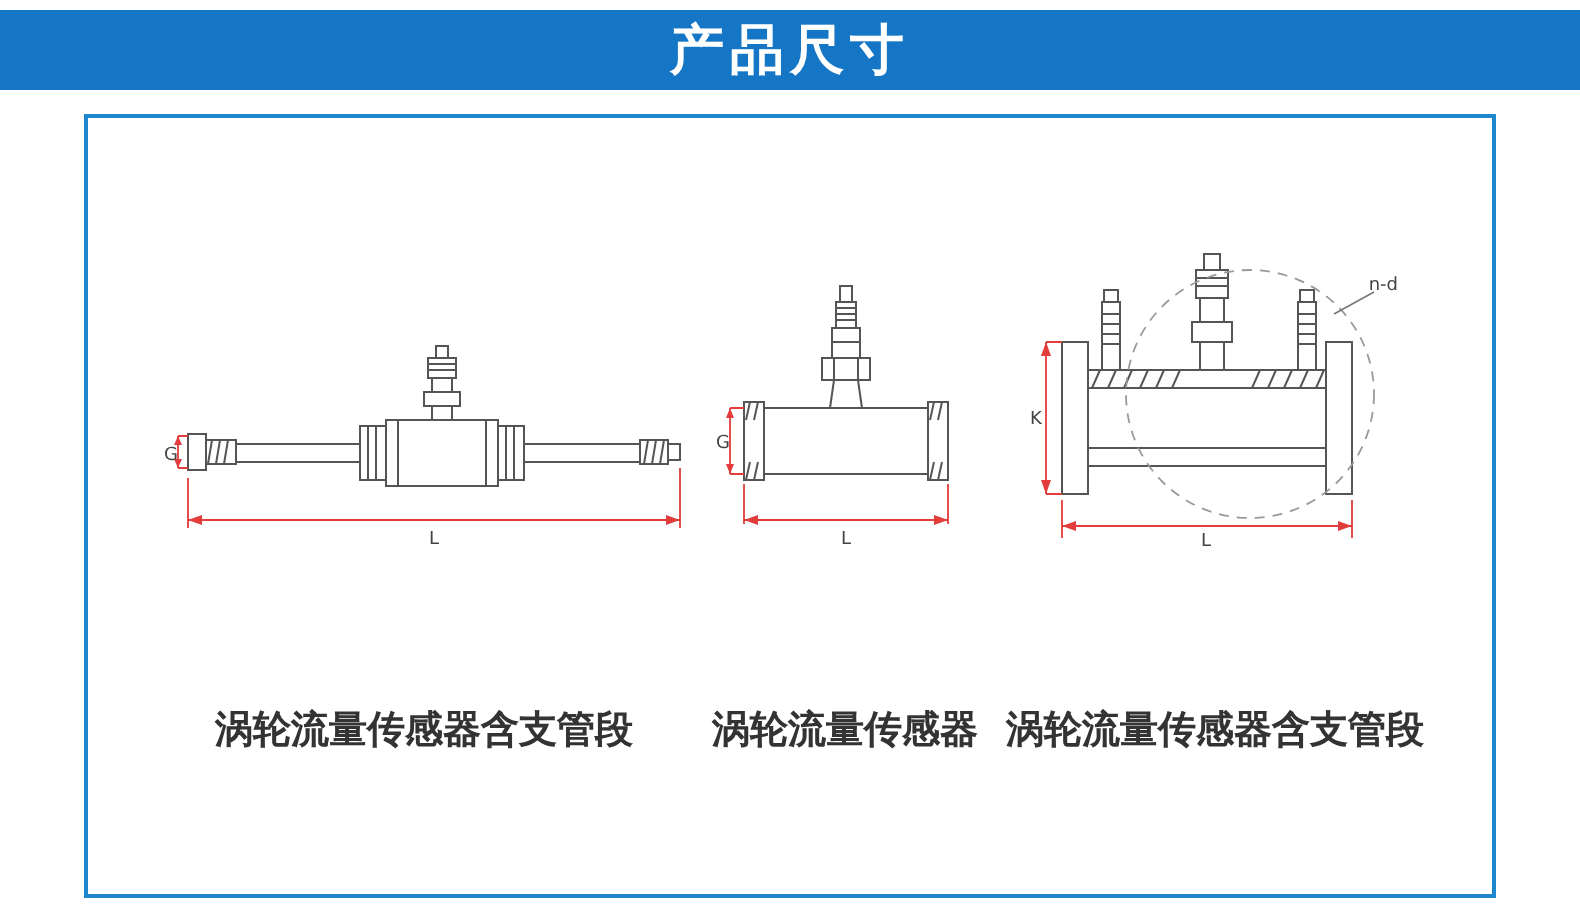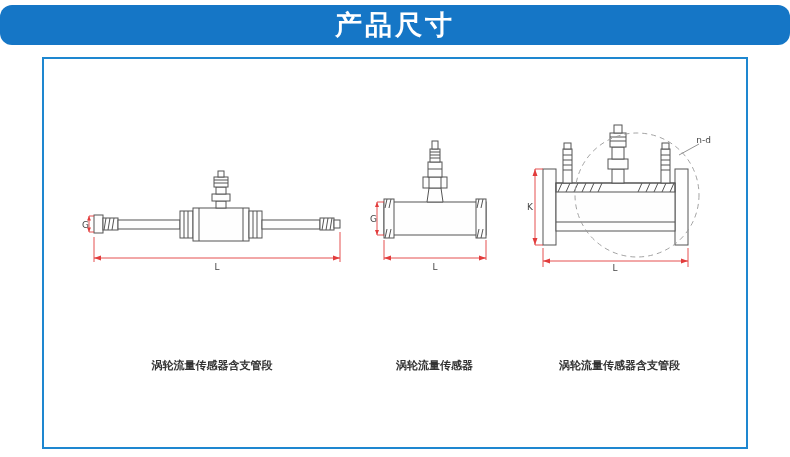--- a/index.html
+++ b/index.html
@@ -1,30 +1,30 @@
 <!DOCTYPE html>
 <html style="--header-blue: #1576c6; --border-blue: #1e87d0; --dimension-red: #e23c3c;"><head>
 <meta charset="utf-8">
 <style>
   html,body{margin:0;padding:0;width:790px;height:457px;overflow:hidden;background:#ffffff;
     font-family:"Liberation Sans","DejaVu Sans",sans-serif;}
   .page{position:relative;width:790px;height:457px;background:#fff;}
 
   .header{position:absolute;left:0;top:5px;width:790px;height:40px;
-    background:var(--header-blue,#1576c6);display:flex;align-items:center;justify-content:center;border-radius:12px;}
+    background:var(--header-blue,#1576c6);display:flex;align-items:center;justify-content:center;}
   .header-title{color:#ffffff;font-size:27px;font-weight:bold;letter-spacing:3px;}
 
   .panel{position:absolute;left:42px;top:57px;width:706px;height:392px;box-sizing:border-box;
     border:2px solid var(--border-blue,#1e87d0);background:#fff;}
 
   .figures{position:absolute;left:38px;right:34px;bottom:70px;
     display:flex;justify-content:space-between;align-items:flex-end;}
-  .figure{display:flex;flex-direction:column;align-items:center;}
+  .figure{display:flex;flex-direction:column;align-items:center;gap:28px;}
   .figure svg{display:block;margin-bottom:52px;}
-  .caption{text-align:center;color:#333;font-size:11px;font-weight:bold;line-height:23px;white-space:nowrap;margin-top:30px;}
+  .caption{text-align:center;color:#333;font-size:19px;font-weight:bold;line-height:23px;white-space:nowrap;}
 
   
   svg .ln{stroke:#555;stroke-width:1;fill:none}
   svg .fw{stroke:#555;stroke-width:1;fill:#fefefe}
   svg .red{stroke:var(--dimension-red,#e23c3c);stroke-width:0.9;fill:none}
   svg .ra{fill:var(--dimension-red,#e23c3c);stroke:none}
   svg .lbl{fill:#444;font-family:"DejaVu Sans",sans-serif;font-size:9px}
   svg .dash{stroke:#999;stroke-width:0.9;fill:none;stroke-dasharray:5 4}
   svg .thin{stroke:#777;stroke-width:0.8;fill:none}
 </style>

